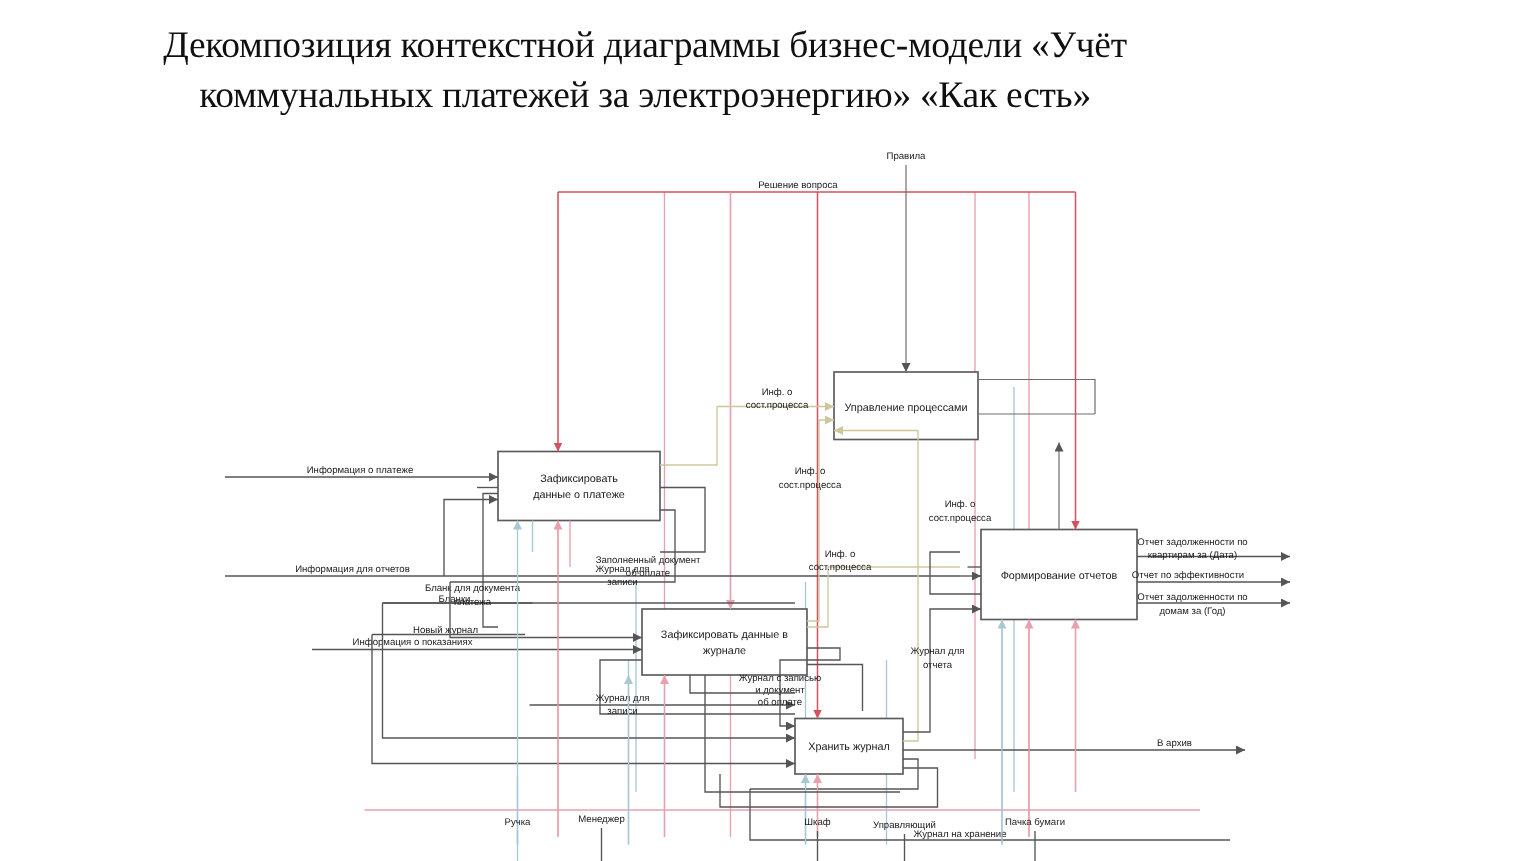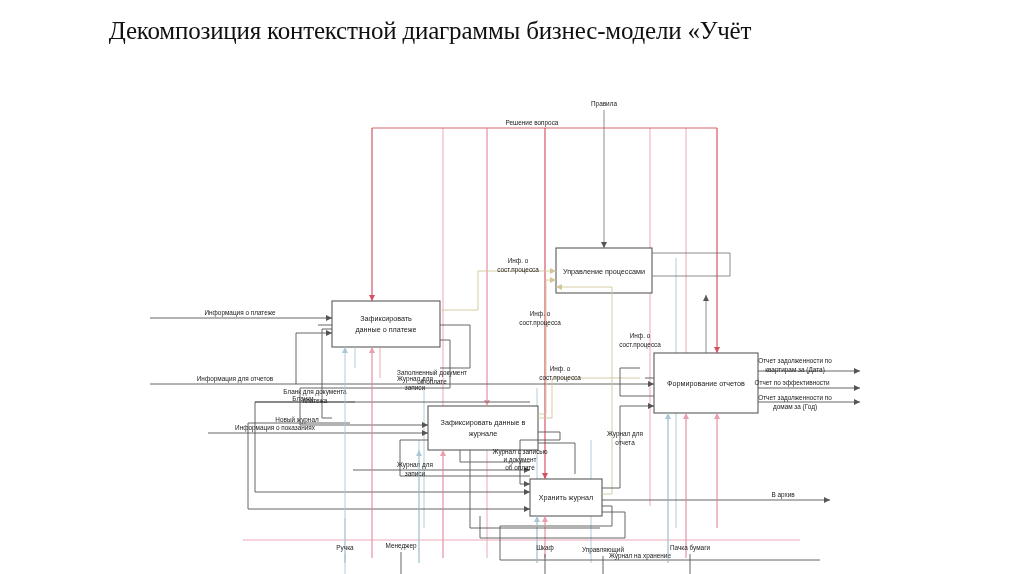--- a/index.html
+++ b/index.html
@@ -41,20 +41,21 @@
     top: 0;
     width: 1024px;
     height: 486px;
   }
 </style>
 </head>
 <body>
 
 <div id="page-title">
   <span>Декомпозиция контекстной диаграммы бизнес-модели «Учёт</span>
+  <span>коммунальных платежей за электроэнергию» «Как есть»</span>
 </div>
 
 <div id="diagram-canvas">
   <svg id="idef0" viewBox="0 0 1024 486" xmlns="http://www.w3.org/2000/svg">
     <defs>
       <marker id="ah-k" markerWidth="7" markerHeight="7" refX="6" refY="3" orient="auto" markerUnits="userSpaceOnUse">
         <path d="M0,0 L6,3 L0,6 z" fill="#555555"></path>
       </marker>
       <marker id="ah-p" markerWidth="7" markerHeight="7" refX="6" refY="3" orient="auto" markerUnits="userSpaceOnUse">
         <path d="M0,0 L6,3 L0,6 z" fill="#d4525f"></path>

